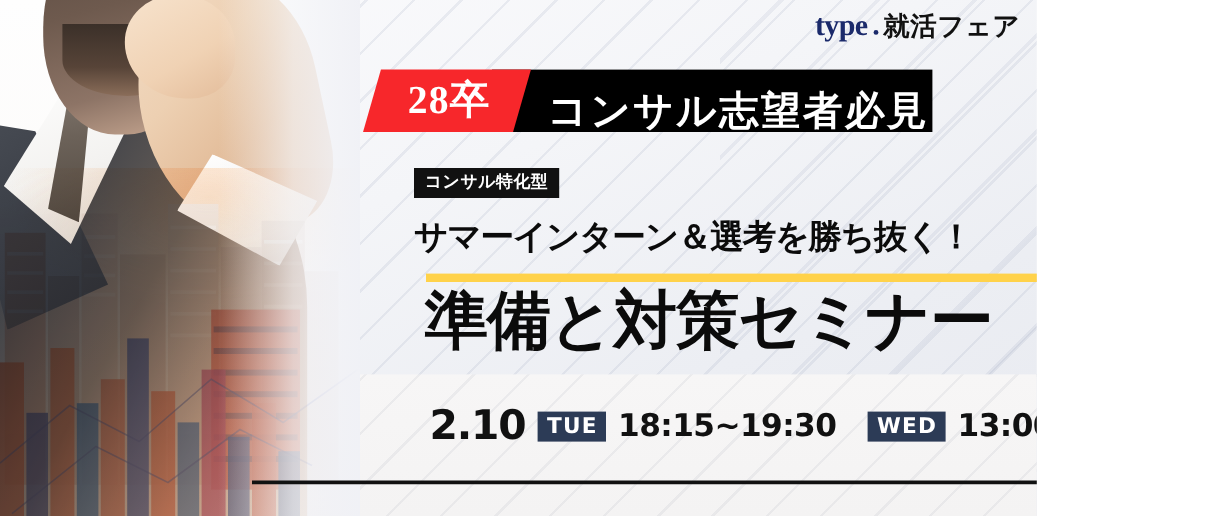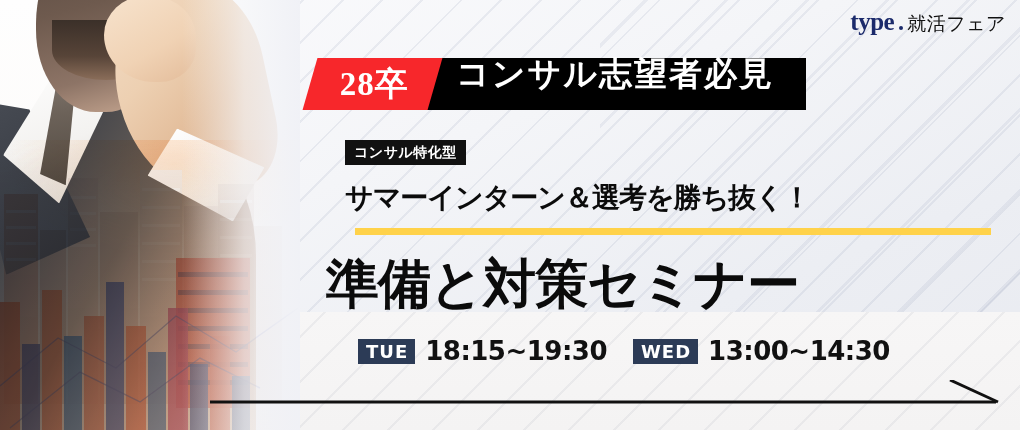--- a/index.html
+++ b/index.html
@@ -6,21 +6,21 @@
     margin: 0;
     padding: 0;
     background: #ffffff;
   }
   body {
     font-family: "Liberation Sans", "DejaVu Sans", sans-serif;
   }
 
   #banner {
     position: relative;
-    width: 1020px;
+    width: 864px;
     height: 430px;
     overflow: hidden;
     background: linear-gradient(160deg, #fbfbfd 0%, #f4f5f8 38%, #eceef3 70%, #e8eaf0 100%);
   }
 
   
   .bg-stripes {
     position: absolute;
     inset: 0;
     background-image: repeating-linear-gradient(
@@ -187,22 +187,22 @@
   .logo-dot {
     display: inline-block;
     width: 4px; height: 4px;
     background: #1b2a6b;
     border-radius: 50%;
     margin-left: 1px;
     vertical-align: baseline;
   }
   .logo-jp {
     font-family: "DejaVu Sans", sans-serif;
-    font-weight: 400;
-    font-size: 19px;
+    font-weight: 700;
+    font-size: 22px;
     color: #111111;
     letter-spacing: .5px;
     line-height: 1;
   }
 
   
   .ribbon {
     position: absolute;
     left: 310px; top: 58px;
     height: 52px;
@@ -223,22 +223,22 @@
     color: #ffffff;
     font-family: "Liberation Serif", "DejaVu Serif", serif;
     font-weight: 700;
     font-size: 33px;
     letter-spacing: 1px;
     line-height: 1;
   }
   .ribbon-main {
     background: #000000;
     display: flex;
-    align-items: flex-start;
-    padding: 0 32px 0 26px;
+    align-items: flex-end;
+    padding: 0 3px 0 26px;
     margin-left: -24px;
     padding-left: 46px;
   }
   .ribbon-main span {
     color: #ffffff;
     font-family: "Liberation Serif", "DejaVu Serif", serif;
     font-weight: 700;
     font-size: 33px;
     letter-spacing: 2px;
     line-height: 1;
@@ -277,29 +277,28 @@
   .underline {
     position: absolute;
     left: 10px; top: 46px;
     width: 636px; height: 7px;
     background: #ffd24a;
   }
 
   
   .headline2 {
     position: absolute;
-    left: 326px; top: 238px;
+    left: 354px; top: 238px;
     font-family: "DejaVu Sans", sans-serif;
     font-weight: 700;
     font-size: 53px;
     color: #0b0b0b;
     letter-spacing: -1px;
     line-height: 1.14;
     white-space: nowrap;
-    margin-top: 16px;
   }
 
   
   .schedule {
     position: absolute;
     left: 358px; top: 338px;
     display: flex;
     align-items: center;
     gap: 26px;
   }
@@ -457,20 +456,21 @@
 
   <div class="headline1-wrap">
     <div class="headline1">サマーインターン＆選考を勝ち抜く！</div>
     <div class="underline"></div>
   </div>
 
   <div class="headline2">準備と対策セミナー</div>
 
   <div class="schedule">
     <div class="sched-item">
+      <span class="sched-date">2.10</span>
       <span class="sched-day">TUE</span>
       <span class="sched-time">18:15~19:30</span>
     </div>
     <div class="sched-item">
       <span class="sched-day">WED</span>
       <span class="sched-time">13:00~14:30</span>
     </div>
   </div>
 
   <div class="arrow">

